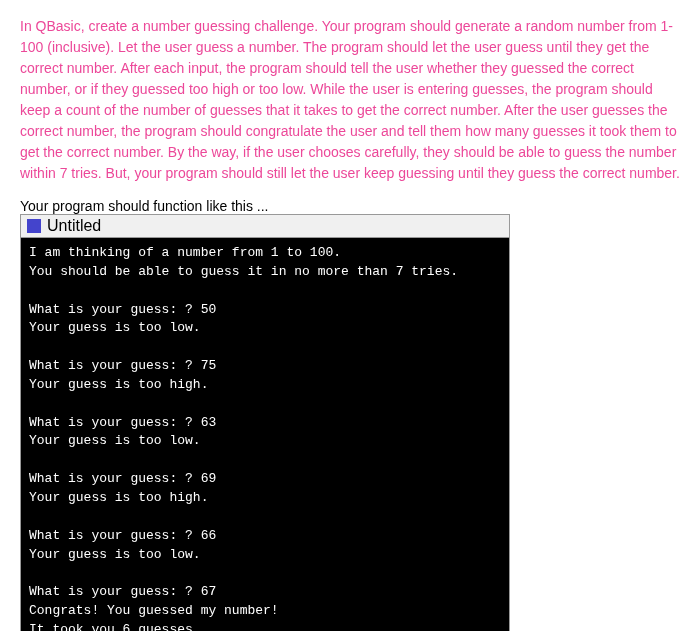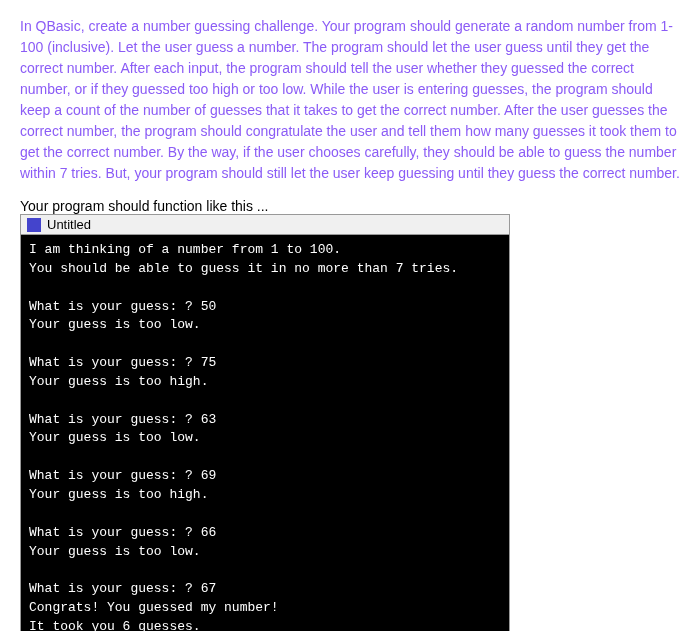--- a/index.html
+++ b/index.html
@@ -14,21 +14,21 @@
       font-size: 14px;
       color: #000000;
       width: 700px;
       min-height: 631px;
       padding: 16px 20px;
     }
 
     .description-text {
       line-height: 1.5;
       margin-bottom: 14px;
-      color: #8b5cf6;
+      color: #ec4899;
     }
 
     .your-program-label {
       font-size: 14px;
       margin-bottom: 0;
       color: #000;
     }
 
     .terminal-wrapper {
       border: 1px solid #999;
@@ -47,21 +47,21 @@
 
     .terminal-title-icon {
       width: 14px;
       height: 14px;
       background: #4444cc;
       display: inline-block;
       flex-shrink: 0;
     }
 
     .terminal-title-text {
-      font-size: 13px;
+      font-size: 16px;
       color: #000;
       font-family: Arial, sans-serif;
     }
 
     .terminal-body {
       background: #000000;
       color: #ffffff;
       font-family: 'Courier New', Courier, monospace;
       font-size: 13px;
       padding: 6px 8px;

